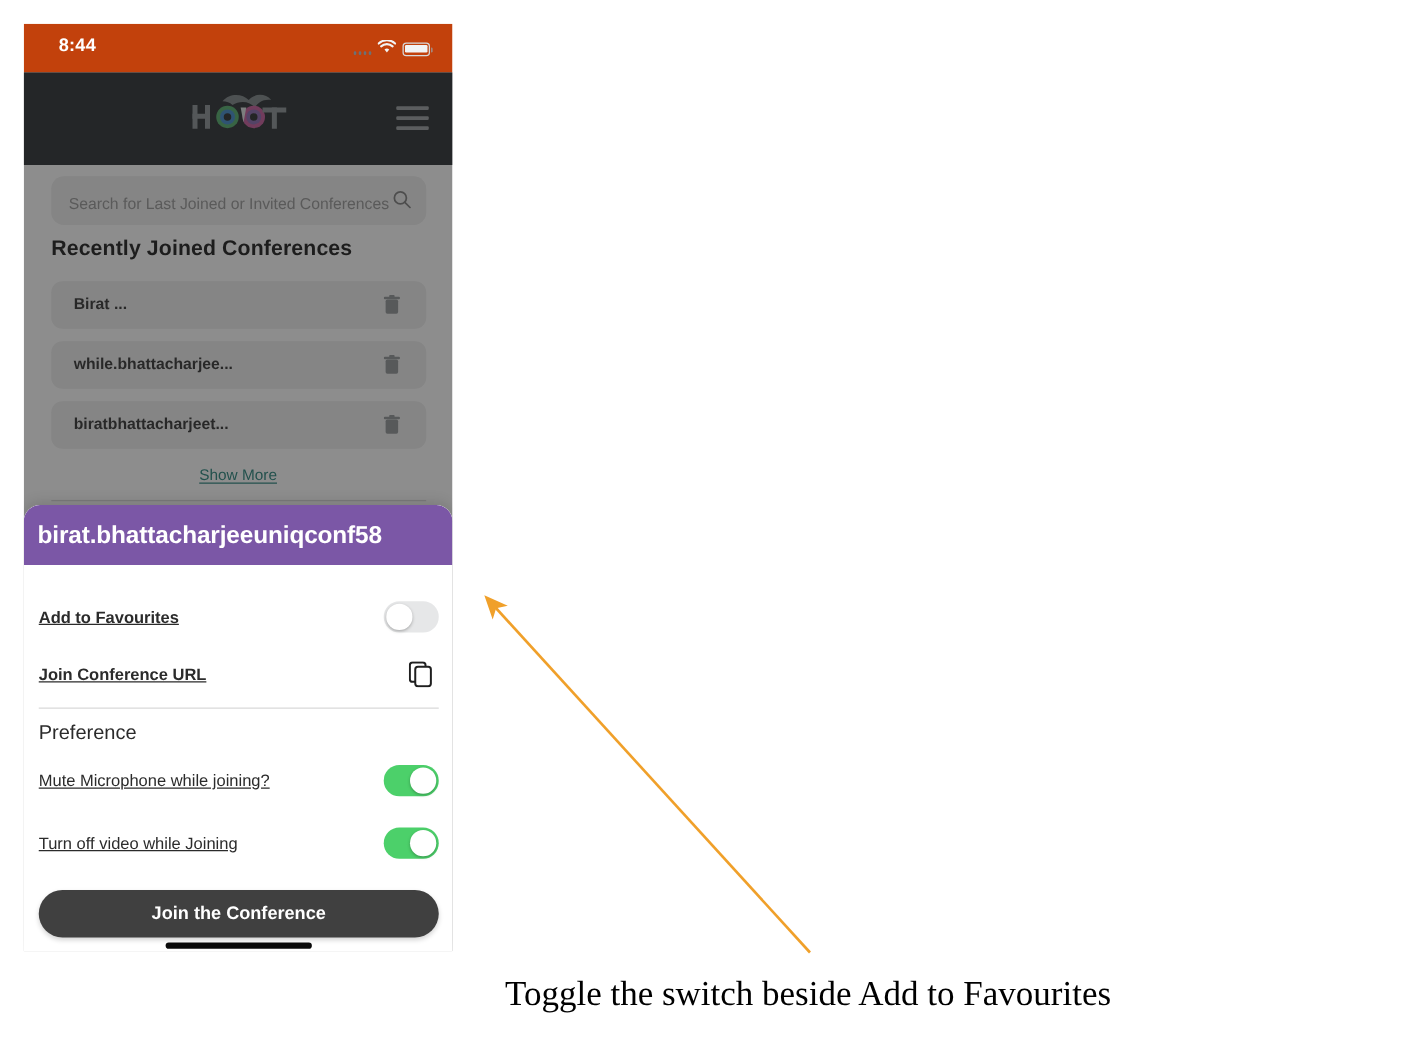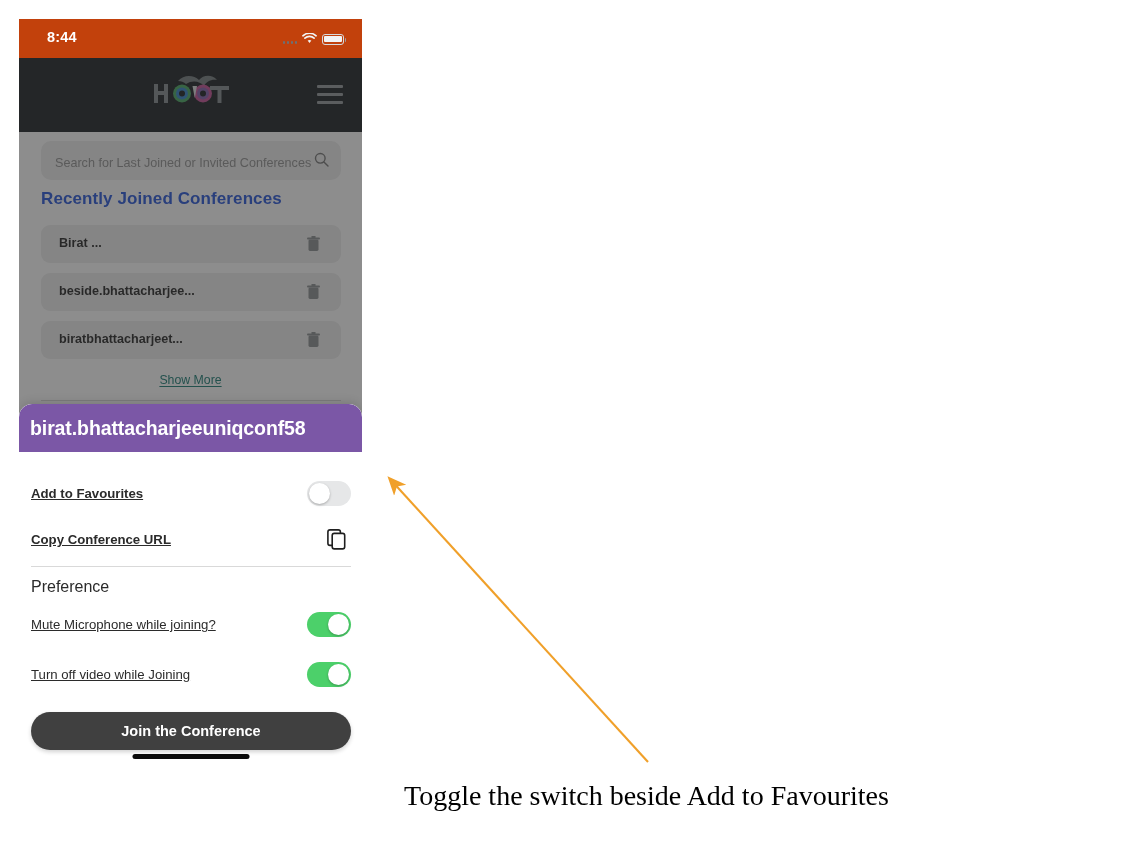--- a/index.html
+++ b/index.html
@@ -134,21 +134,21 @@
   }
   .searchbox .mag {
     position: absolute;
     right: 12px; top: 11px;
   }
   .sec-title {
     position: absolute;
     left: 22px; top: 57px;
     font-size: 17px;
     font-weight: bold;
-    color: #1d4ed8;
+    color: #000000;
     letter-spacing: .1px;
   }
   .conf-row {
     position: absolute;
     left: 22px;
     width: 300px;
     height: 38px;
     background: #ececec;
     border-radius: 9px;
   }
@@ -404,21 +404,21 @@
         <div class="trash">
           <svg width="13" height="16" viewBox="0 0 13 16">
             <rect x="1.5" y="3.5" width="10" height="11.5" rx="1.4" fill="#858a8c"></rect>
             <rect x="0" y="1.4" width="13" height="2" rx="1" fill="#858a8c"></rect>
             <rect x="4.3" y="0" width="4.4" height="2" rx="0.8" fill="#858a8c"></rect>
           </svg>
         </div>
       </div>
 
       <div class="conf-row" style="top:141px;">
-        <div class="nm">beside.bhattacharjee...</div>
+        <div class="nm">while.bhattacharjee...</div>
         <div class="trash">
           <svg width="13" height="16" viewBox="0 0 13 16">
             <rect x="1.5" y="3.5" width="10" height="11.5" rx="1.4" fill="#858a8c"></rect>
             <rect x="0" y="1.4" width="13" height="2" rx="1" fill="#858a8c"></rect>
             <rect x="4.3" y="0" width="4.4" height="2" rx="0.8" fill="#858a8c"></rect>
           </svg>
         </div>
       </div>
 
       <div class="conf-row" style="top:189px;">
@@ -448,21 +448,21 @@
       <div class="row" style="top:77px;">
         <div class="lbl bold">Add to Favourites</div>
         <div class="ctl">
           <div class="sw off">
             <span class="knob"></span>
           </div>
         </div>
       </div>
 
       <div class="row" style="top:123px;">
-        <div class="lbl bold">Copy Conference URL</div>
+        <div class="lbl bold">Join Conference URL</div>
         <div class="ctl" style="top:2px; right:5px;">
           <span>
             <svg width="19" height="21" viewBox="0 0 19 21">
               <rect x="0.9" y="0.9" width="12.5" height="15.5" rx="2.1" stroke="#1f1f1f" stroke-width="1.6" fill="none"></rect>
               <rect x="5.2" y="4.4" width="12.5" height="15.5" rx="2.1" stroke="#1f1f1f" stroke-width="1.6" fill="#ffffff"></rect>
             </svg>
           </span>
         </div>
       </div>
 

